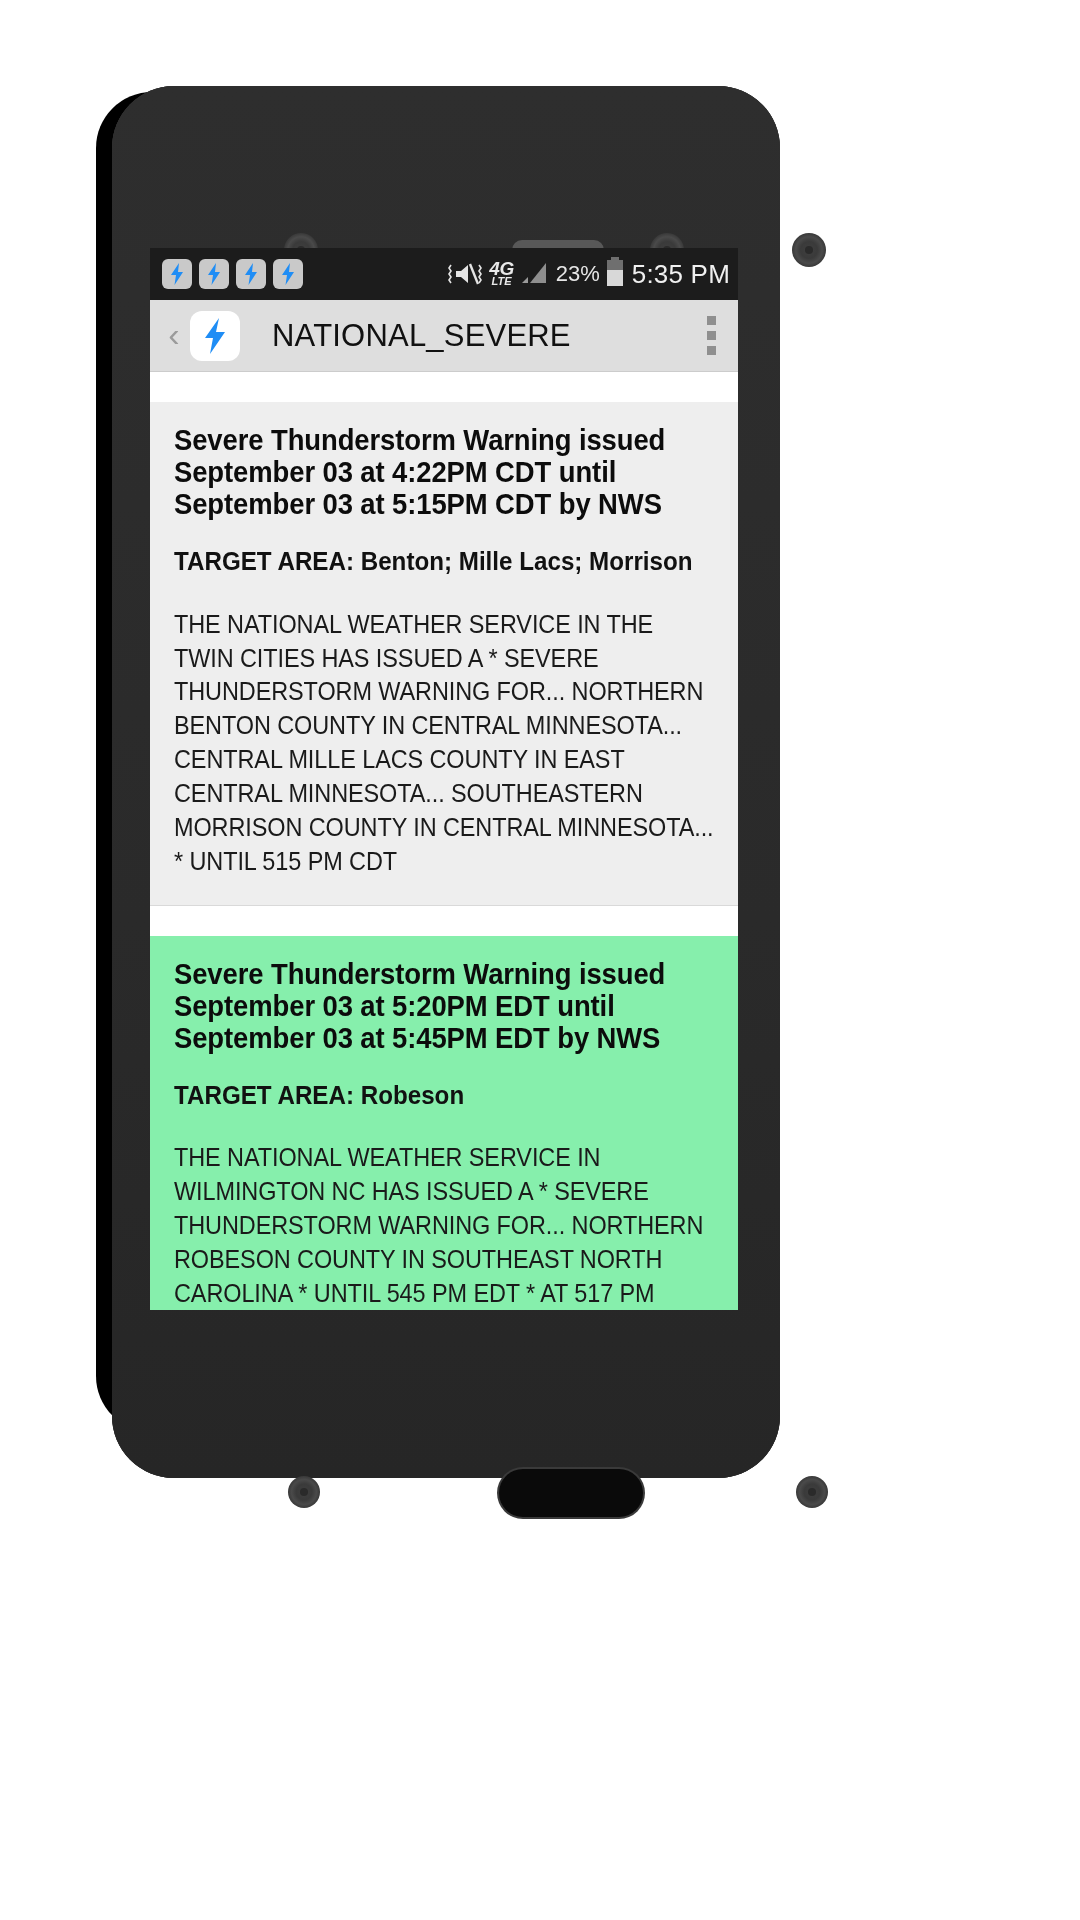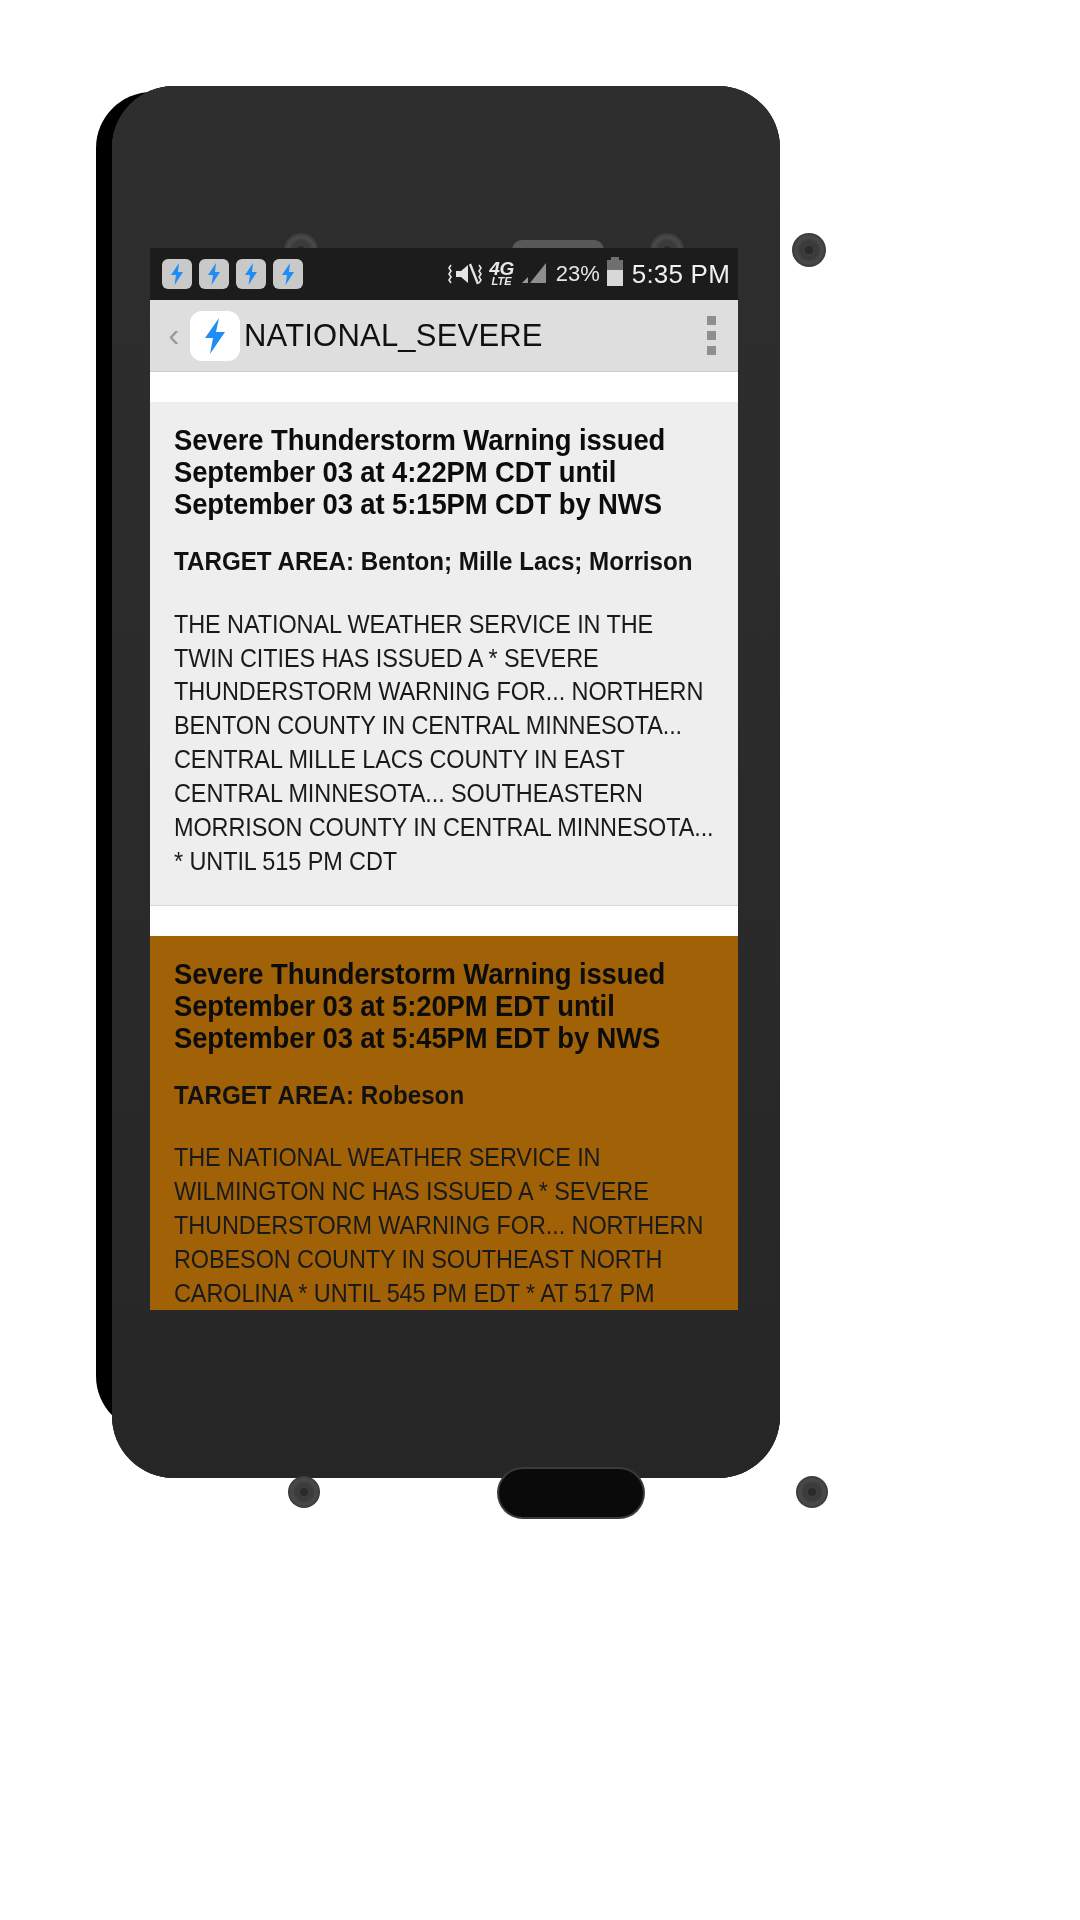--- a/index.html
+++ b/index.html
@@ -87,40 +87,40 @@
   }
   .back-chevron{
     width:28px; color:#9b9b9b; font-size:34px; line-height:1;
     text-align:center; font-weight:300; margin-right:2px; margin-top:-4px;
   }
   .app-icon{
     width:50px; height:50px; border-radius:12px; background:#ffffff;
     display:flex; align-items:center; justify-content:center; flex:0 0 auto;
   }
   .app-title{
-    margin-left:4px; color:#111; font-size:31px; font-weight:400;
+    margin-left:32px; color:#111; font-size:31px; font-weight:400;
     letter-spacing:0.2px; white-space:nowrap; overflow:hidden;
   }
   .overflow{
     margin-left:auto; width:30px; height:46px;
     display:flex; flex-direction:column; align-items:center; justify-content:center; gap:6px;
   }
   .overflow i{ display:block; width:9px; height:9px; background:#8f8f8f; }
 
   
   .list{
     position:relative; width:100%; height:942px; overflow:hidden; background:#fff;
   }
   .card{
     padding:22px 24px 26px 24px;
     border-bottom:1px solid #d9d9d9;
     margin-top:30px;
   }
   .card.alt0{ background:#eeeeee; }
-  .card.alt1{ background:#a16207; }
+  .card.alt1{ background:#86efac; }
 
   .card-title{
     font-family:"Liberation Sans Narrow","Liberation Sans",sans-serif;
     font-weight:700; font-size:29.5px; line-height:1.09;
     color:#0c0c0c; letter-spacing:-0.1px;
     font-stretch:condensed;
     transform:scaleX(0.93); transform-origin:left center;
     width:107.5%;
   }
   .card-target{

